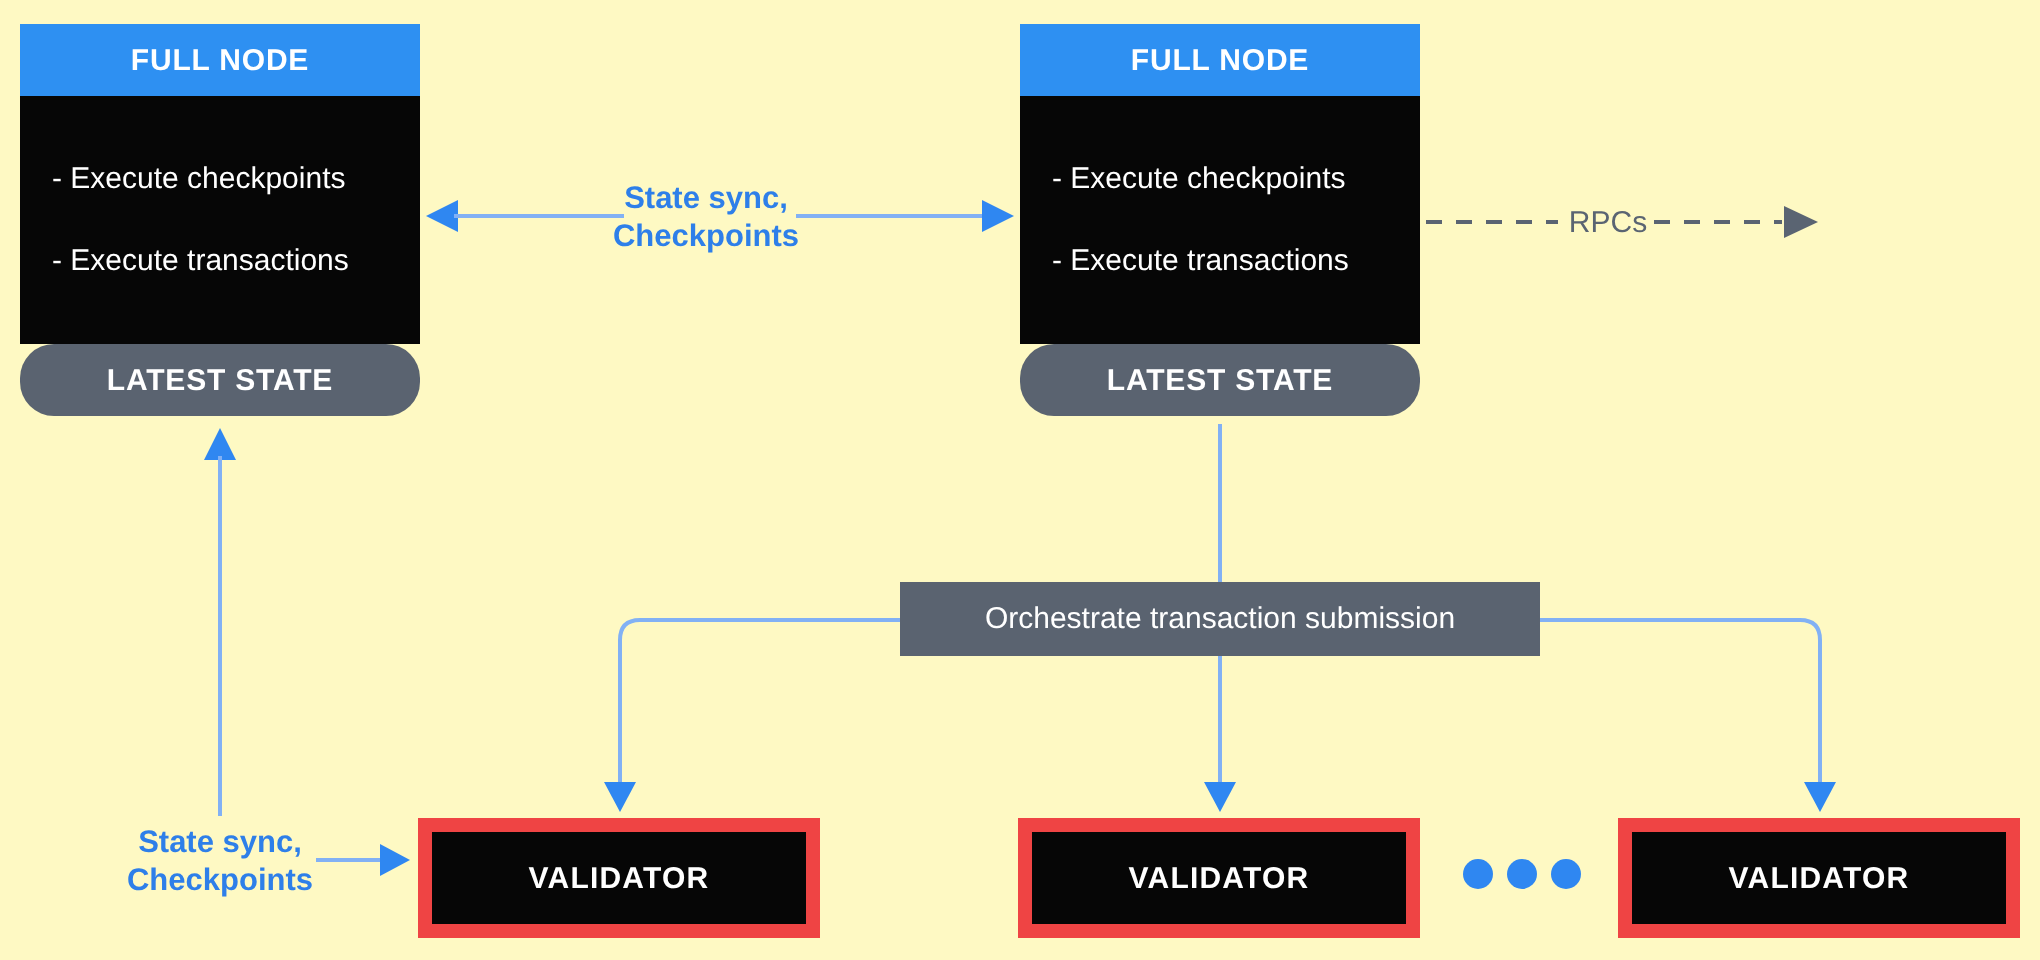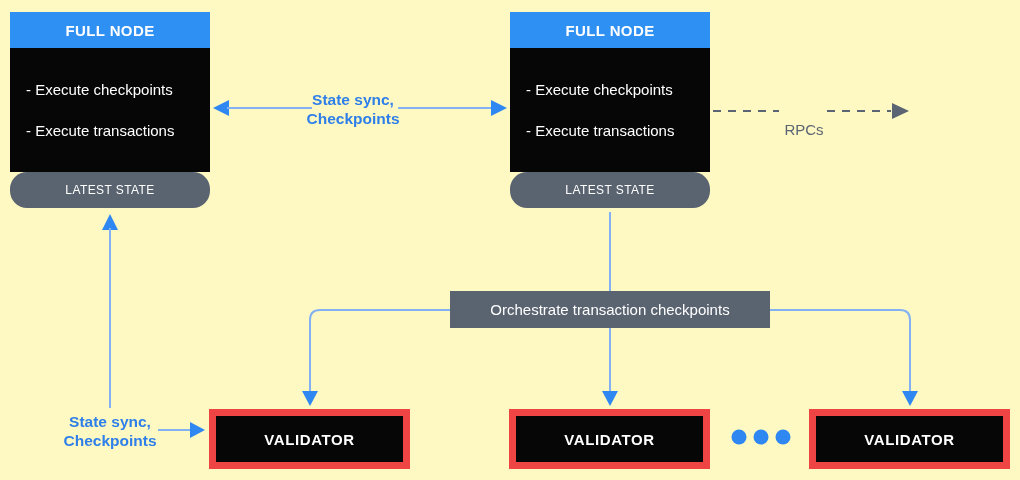--- a/index.html
+++ b/index.html
@@ -41,22 +41,22 @@
     flex-direction: column;
     justify-content: center;
     gap: 24px;
     padding-left: 16px;
     box-sizing: border-box;
   }
   .node-footer {
     height: 36px;
     background: #5A6370;
     color: #ffffff;
-    font-size: 12px;
-    font-weight: normal;
+    font-size: 15px;
+    font-weight: bold;
     letter-spacing: 0.4px;
     display: flex;
     align-items: center;
     justify-content: center;
     border-radius: 17px;
   }
   .validator {
     position: absolute;
     top: 409px;
     width: 201px;
@@ -175,23 +175,23 @@
       <div>- Execute transactions</div>
     </div>
     <div class="node-footer">LATEST STATE</div>
   </div>
 
   <div class="lbl-blue" style="left:273px; top:90px; width:160px;">
     <div>State sync,</div>
     <div>Checkpoints</div>
   </div>
 
-  <div class="lbl-gray" style="left:781px; top:121px; width:46px;">RPCs</div>
-
-  <div class="orchestrate">Orchestrate transaction checkpoints</div>
+  <div class="lbl-gray" style="left:781px; top:103px; width:46px;">RPCs</div>
+
+  <div class="orchestrate">Orchestrate transaction submission</div>
 
   <div class="lbl-blue" style="left:35px; top:412px; width:150px;">
     <div>State sync,</div>
     <div>Checkpoints</div>
   </div>
 
   <div class="validator" style="left:209px;">VALIDATOR</div>
   <div class="validator" style="left:509px;">VALIDATOR</div>
   <div class="validator" style="left:809px;">VALIDATOR</div>
 

